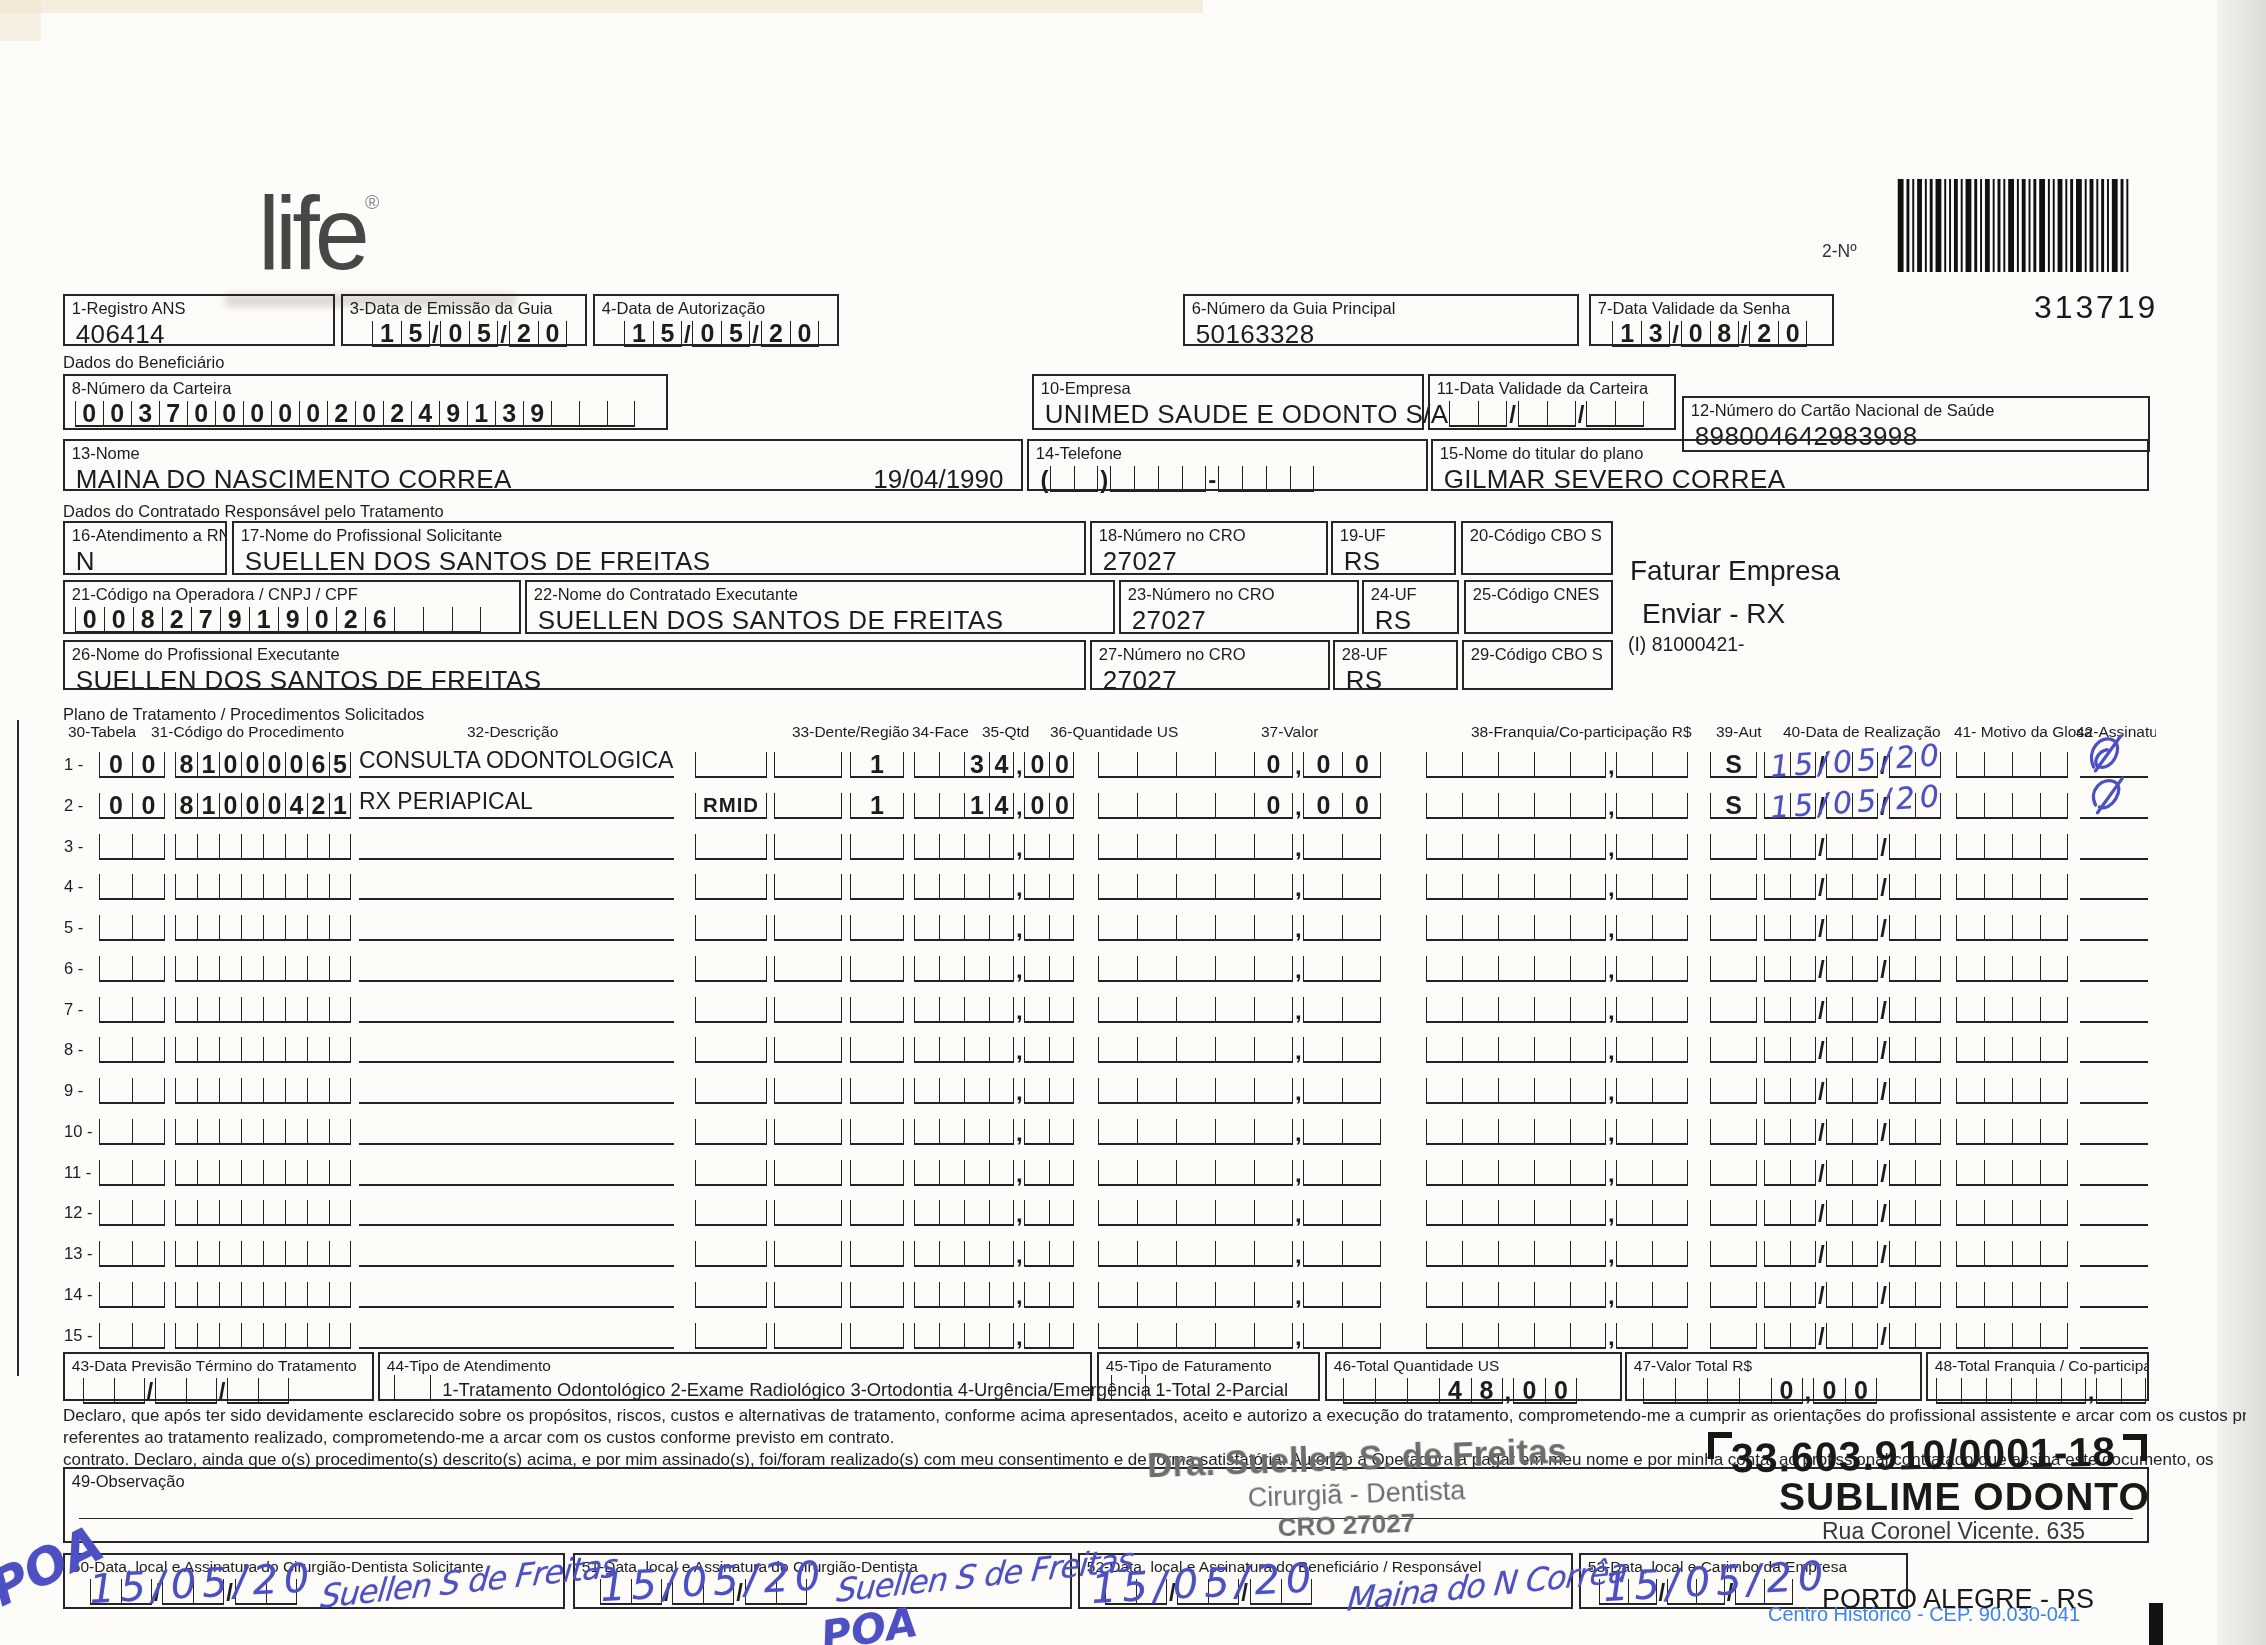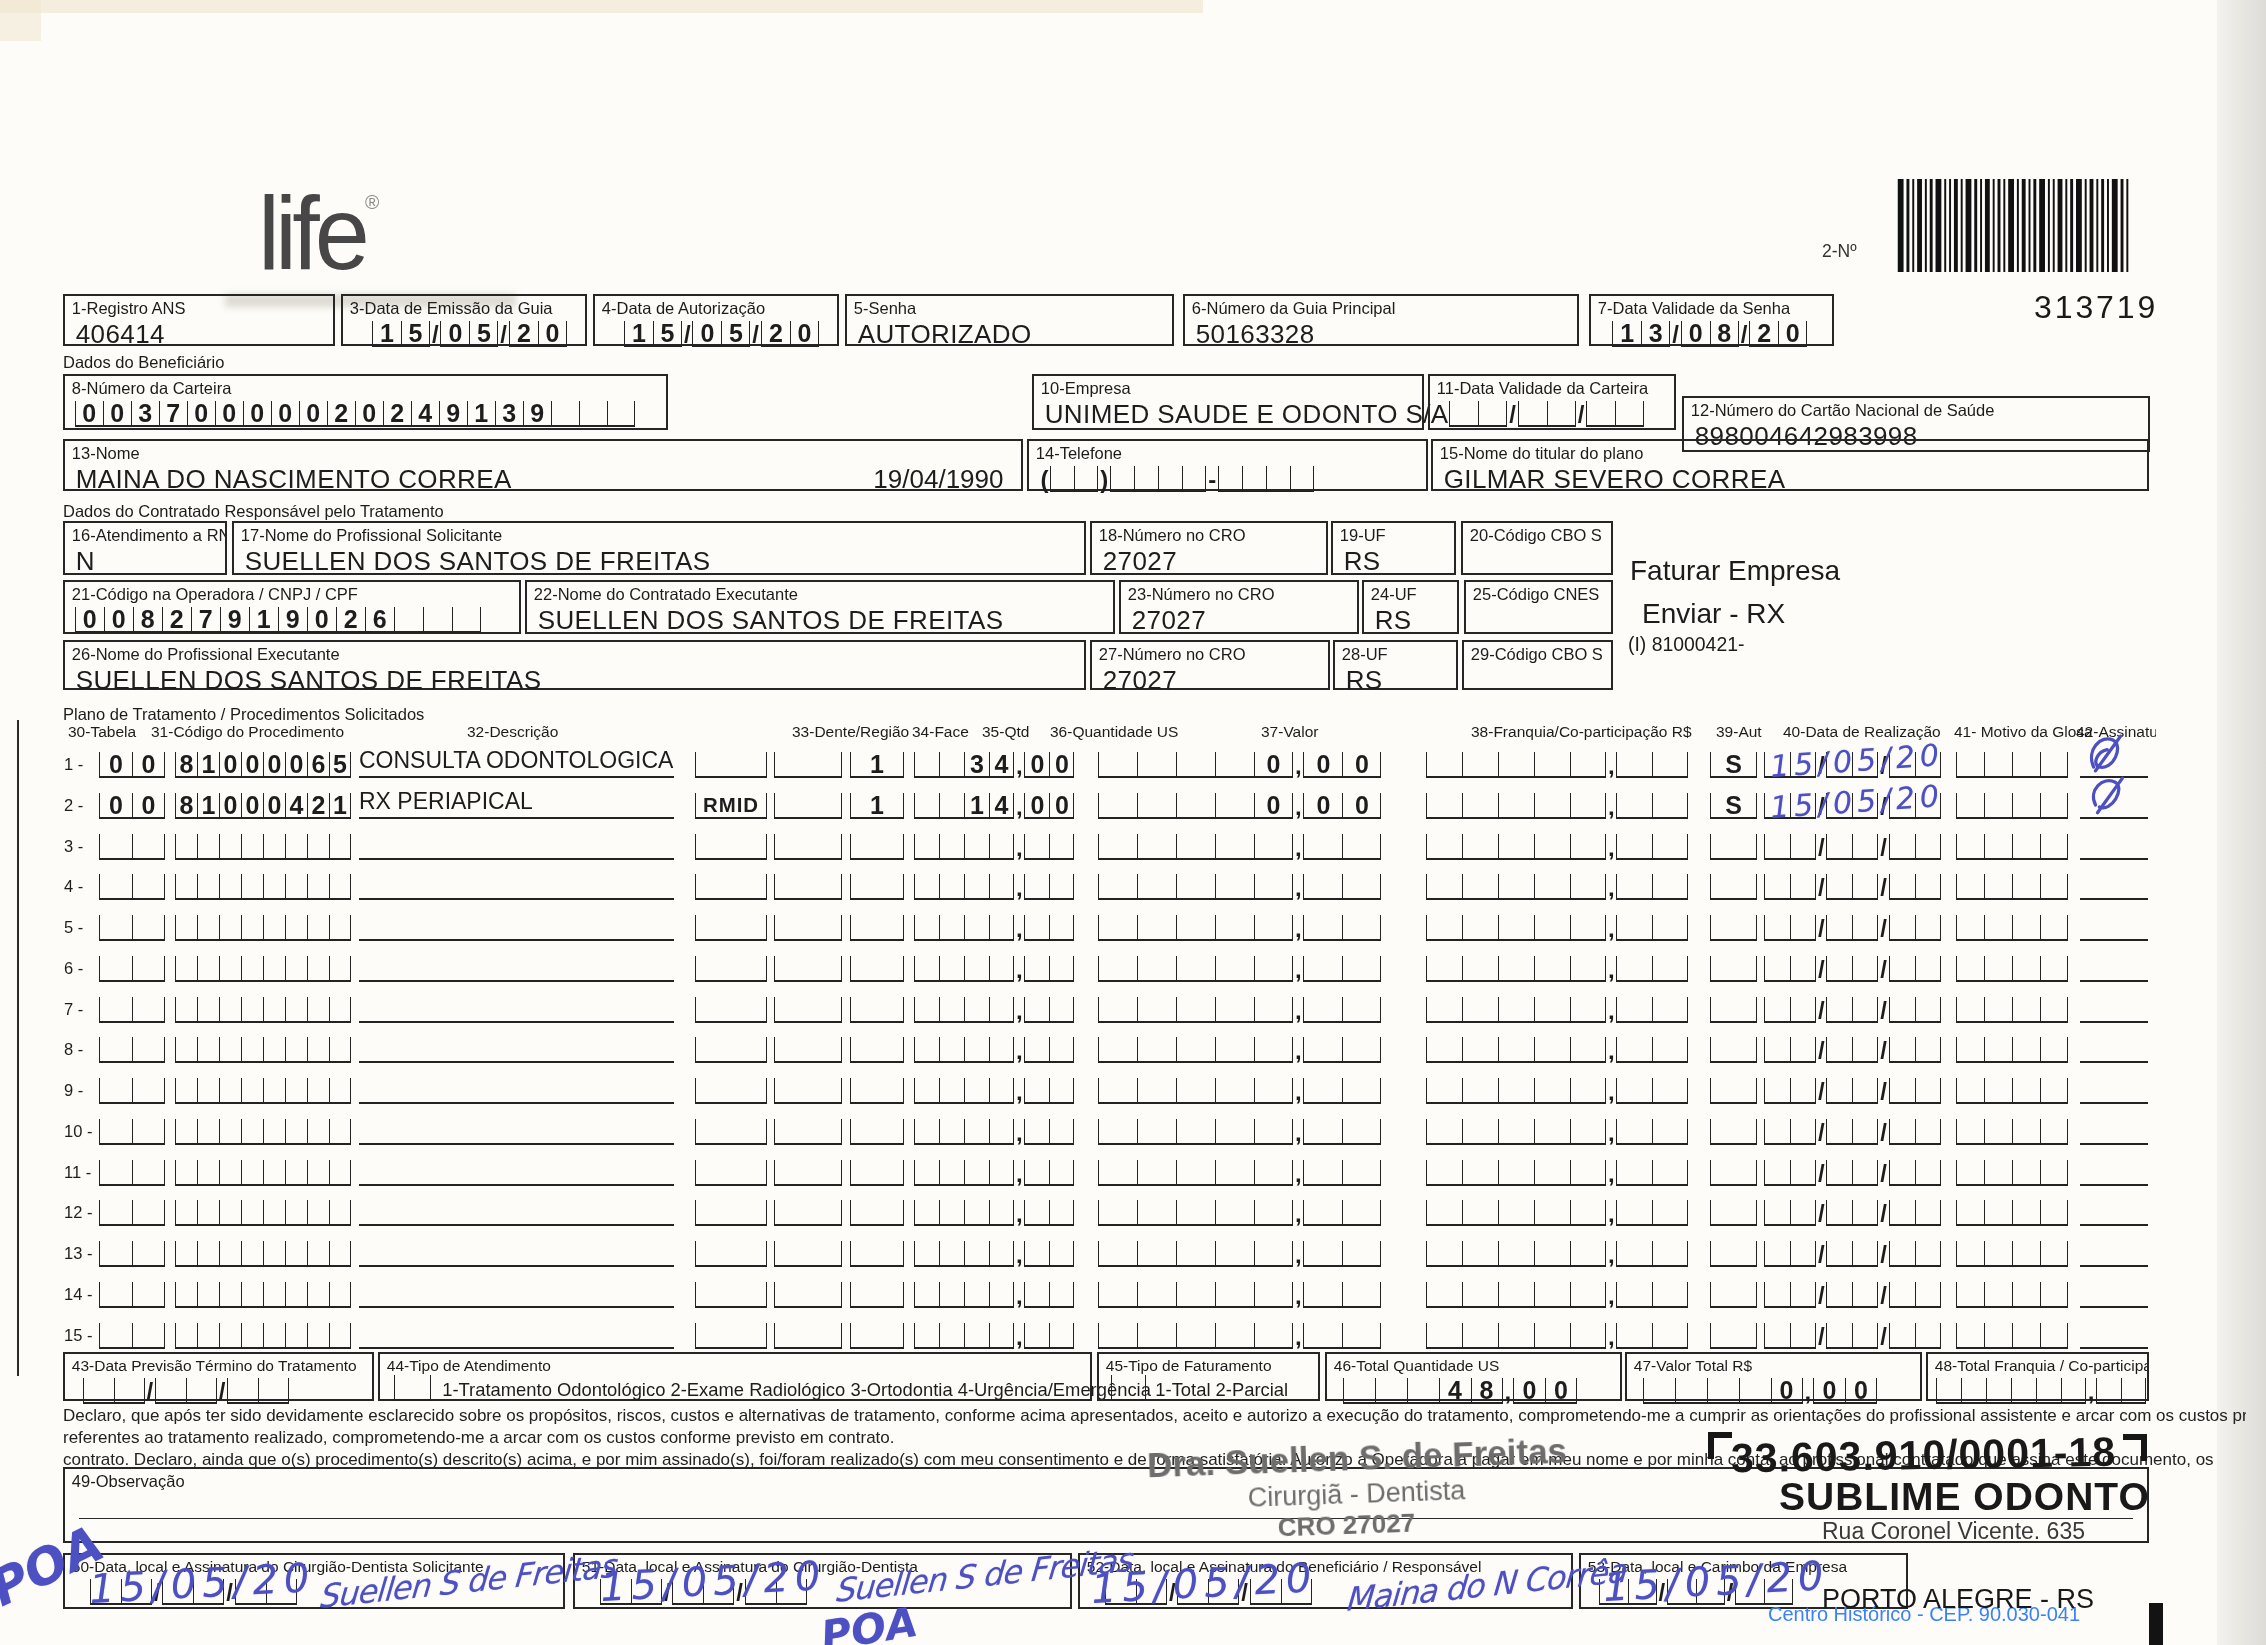--- a/index.html
+++ b/index.html
@@ -110,24 +110,20 @@
         <span class="c" style="width: 29px;">1</span>
         <span class="c cr" style="width: 29px;">5</span>
         <span class="sep">/</span>
         <span class="c" style="width: 29px;">0</span>
         <span class="c cr" style="width: 29px;">5</span>
         <span class="sep">/</span>
         <span class="c" style="width: 29px;">2</span>
         <span class="c cr" style="width: 29px;">0</span>
       </div>
   </div>
-  <div class="box" style="left:845px;top:294px;width:329px;height:52px">
-    <div class="flabel">5-Senha</div>
-    <div class="fvalue">AUTORIZADO</div>
-  </div>
   <div class="box" style="left:1183px;top:294px;width:396px;height:52px">
     <div class="flabel">6-Número da Guia Principal</div>
     <div class="fvalue">50163328</div>
   </div>
   <div class="box" style="left:1589px;top:294px;width:245px;height:52px">
     <div class="flabel">7-Data Validade da Senha</div>
     <div class="slot-flat comb" style="margin-left:21.3px">
         <span class="c" style="width: 29px;">1</span>
         <span class="c cr" style="width: 29px;">3</span>
         <span class="sep">/</span>

